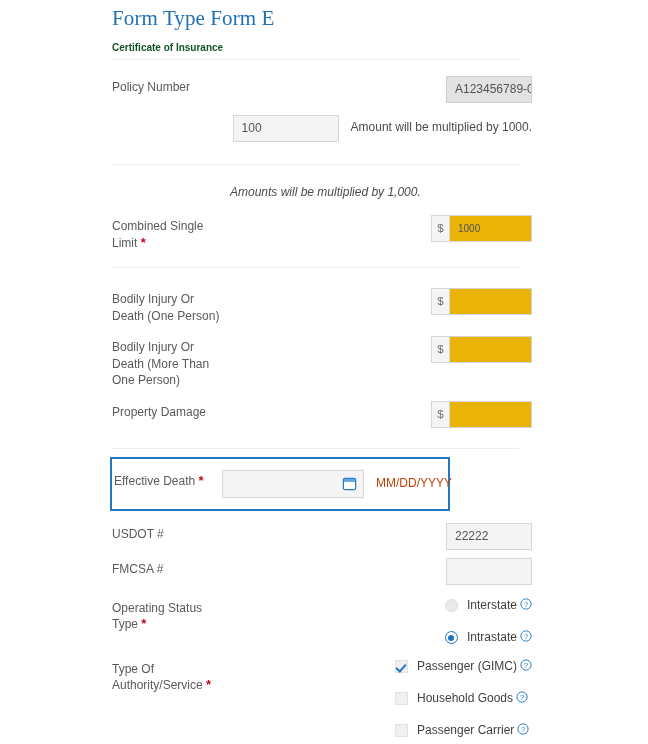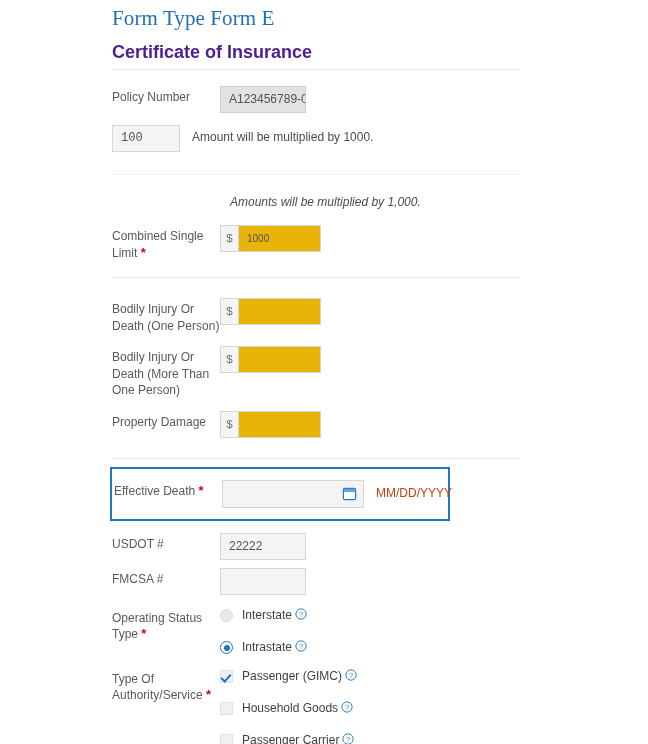--- a/index.html
+++ b/index.html
@@ -29,23 +29,23 @@
   .form-title {
     font-family: "Liberation Serif", serif;
     font-size: 21px;
     font-weight: 400;
     color: #1f6fb6;
     margin: 0;
     padding: 6px 0 4px 0;
     letter-spacing: 0.1px;
   }
   .section-heading {
-    font-size: 18px;
+    font-size: 10px;
     font-weight: bold;
-    color: #4c1d95;
+    color: #14532d;
     margin: 0;
     padding: 7px 0 6px 0;
   }
   .divider {
     height: 1px;
     background: #eceded;
     width: 407px;
     margin: 0;
   }
   .row {
@@ -64,39 +64,40 @@
   .req {
     color: #d0021b;
     font-size: 13px;
     font-weight: bold;
     line-height: 10px;
   }
   .ctrl {
     flex: 1 1 auto;
     display: flex;
     align-items: flex-start;
+    justify-content: flex-end;
   }
   .input {
     box-sizing: border-box;
     height: 27px;
     border: 1px solid #d6d6d6;
     background: #f4f4f4;
     font-size: 12px;
     color: #545454;
     line-height: 25px;
     padding: 0 8px;
     overflow: hidden;
     white-space: nowrap;
   }
   .input.filled-dark {
     background: #e2e2e2;
     border-color: #cfcfcf;
   }
   .w-policy { width: 86px; }
-  .w-std { width: 68px; font-family: Liberation Mono, monospace; }
+  .w-std { width: 106px; }
   .money-group {
     display: flex;
     align-items: stretch;
   }
   .money-prefix {
     box-sizing: border-box;
     width: 18px;
     height: 27px;
     border: 1px solid #d6d6d6;
     border-right: none;

